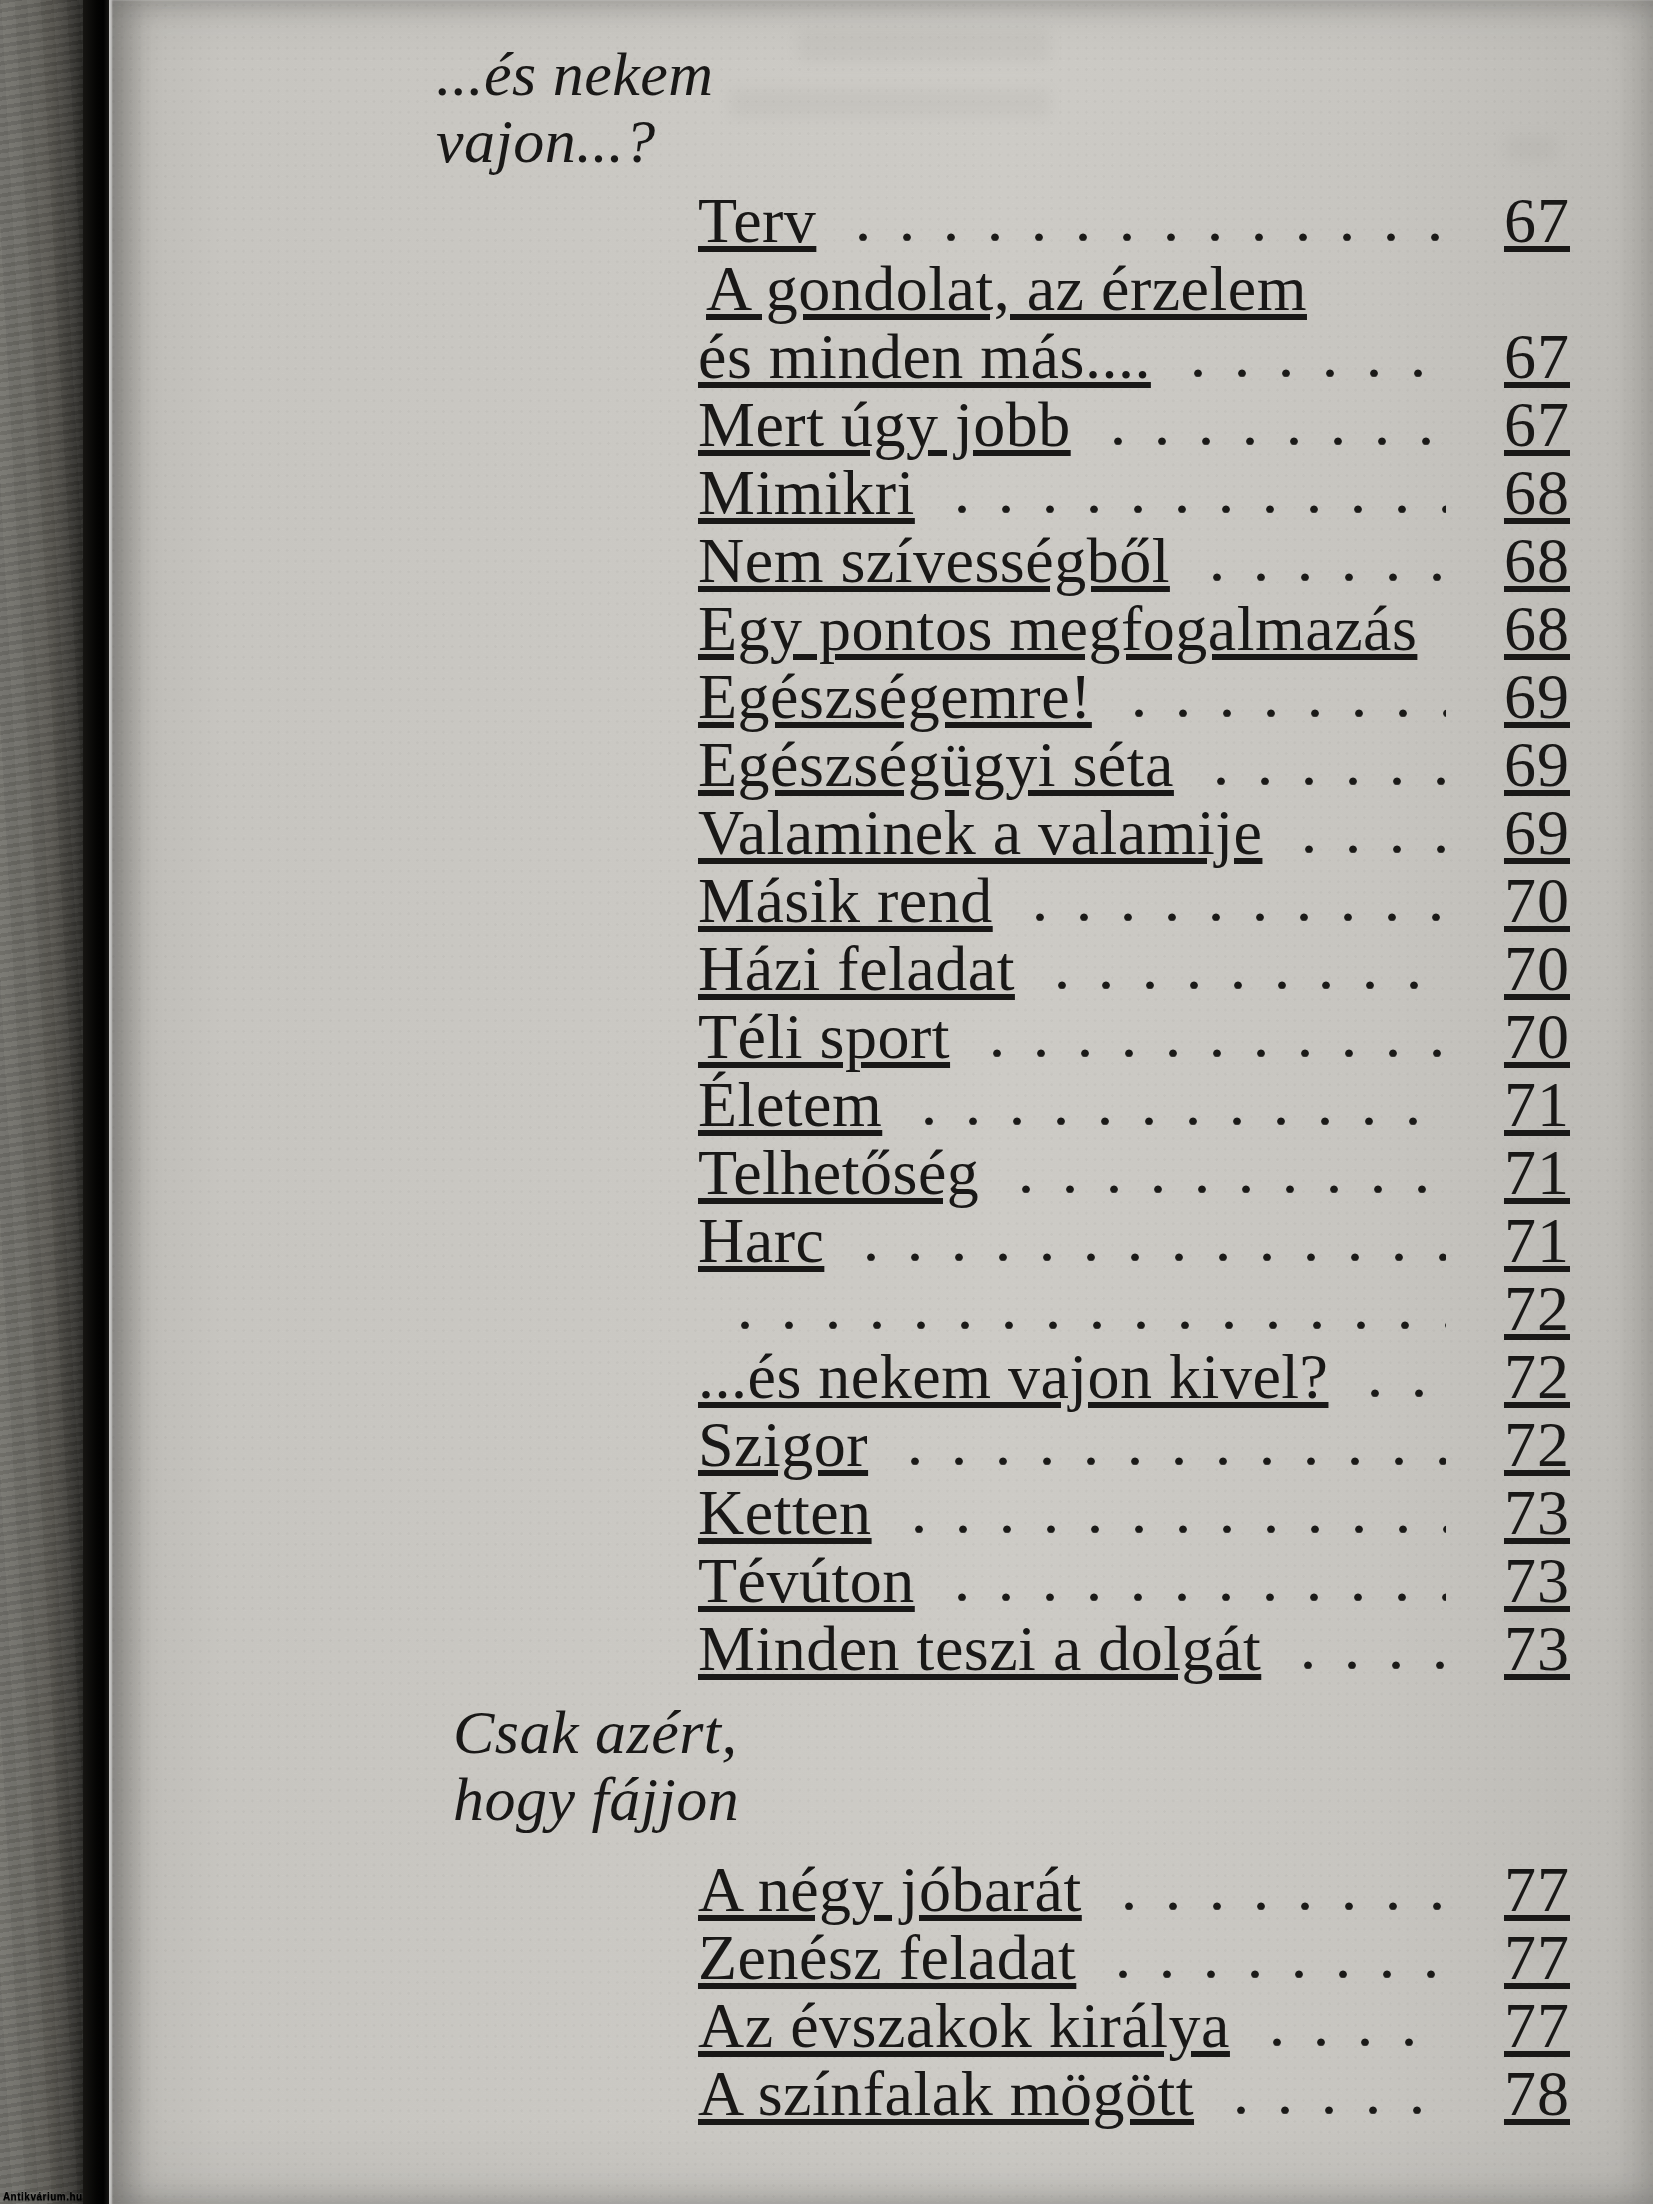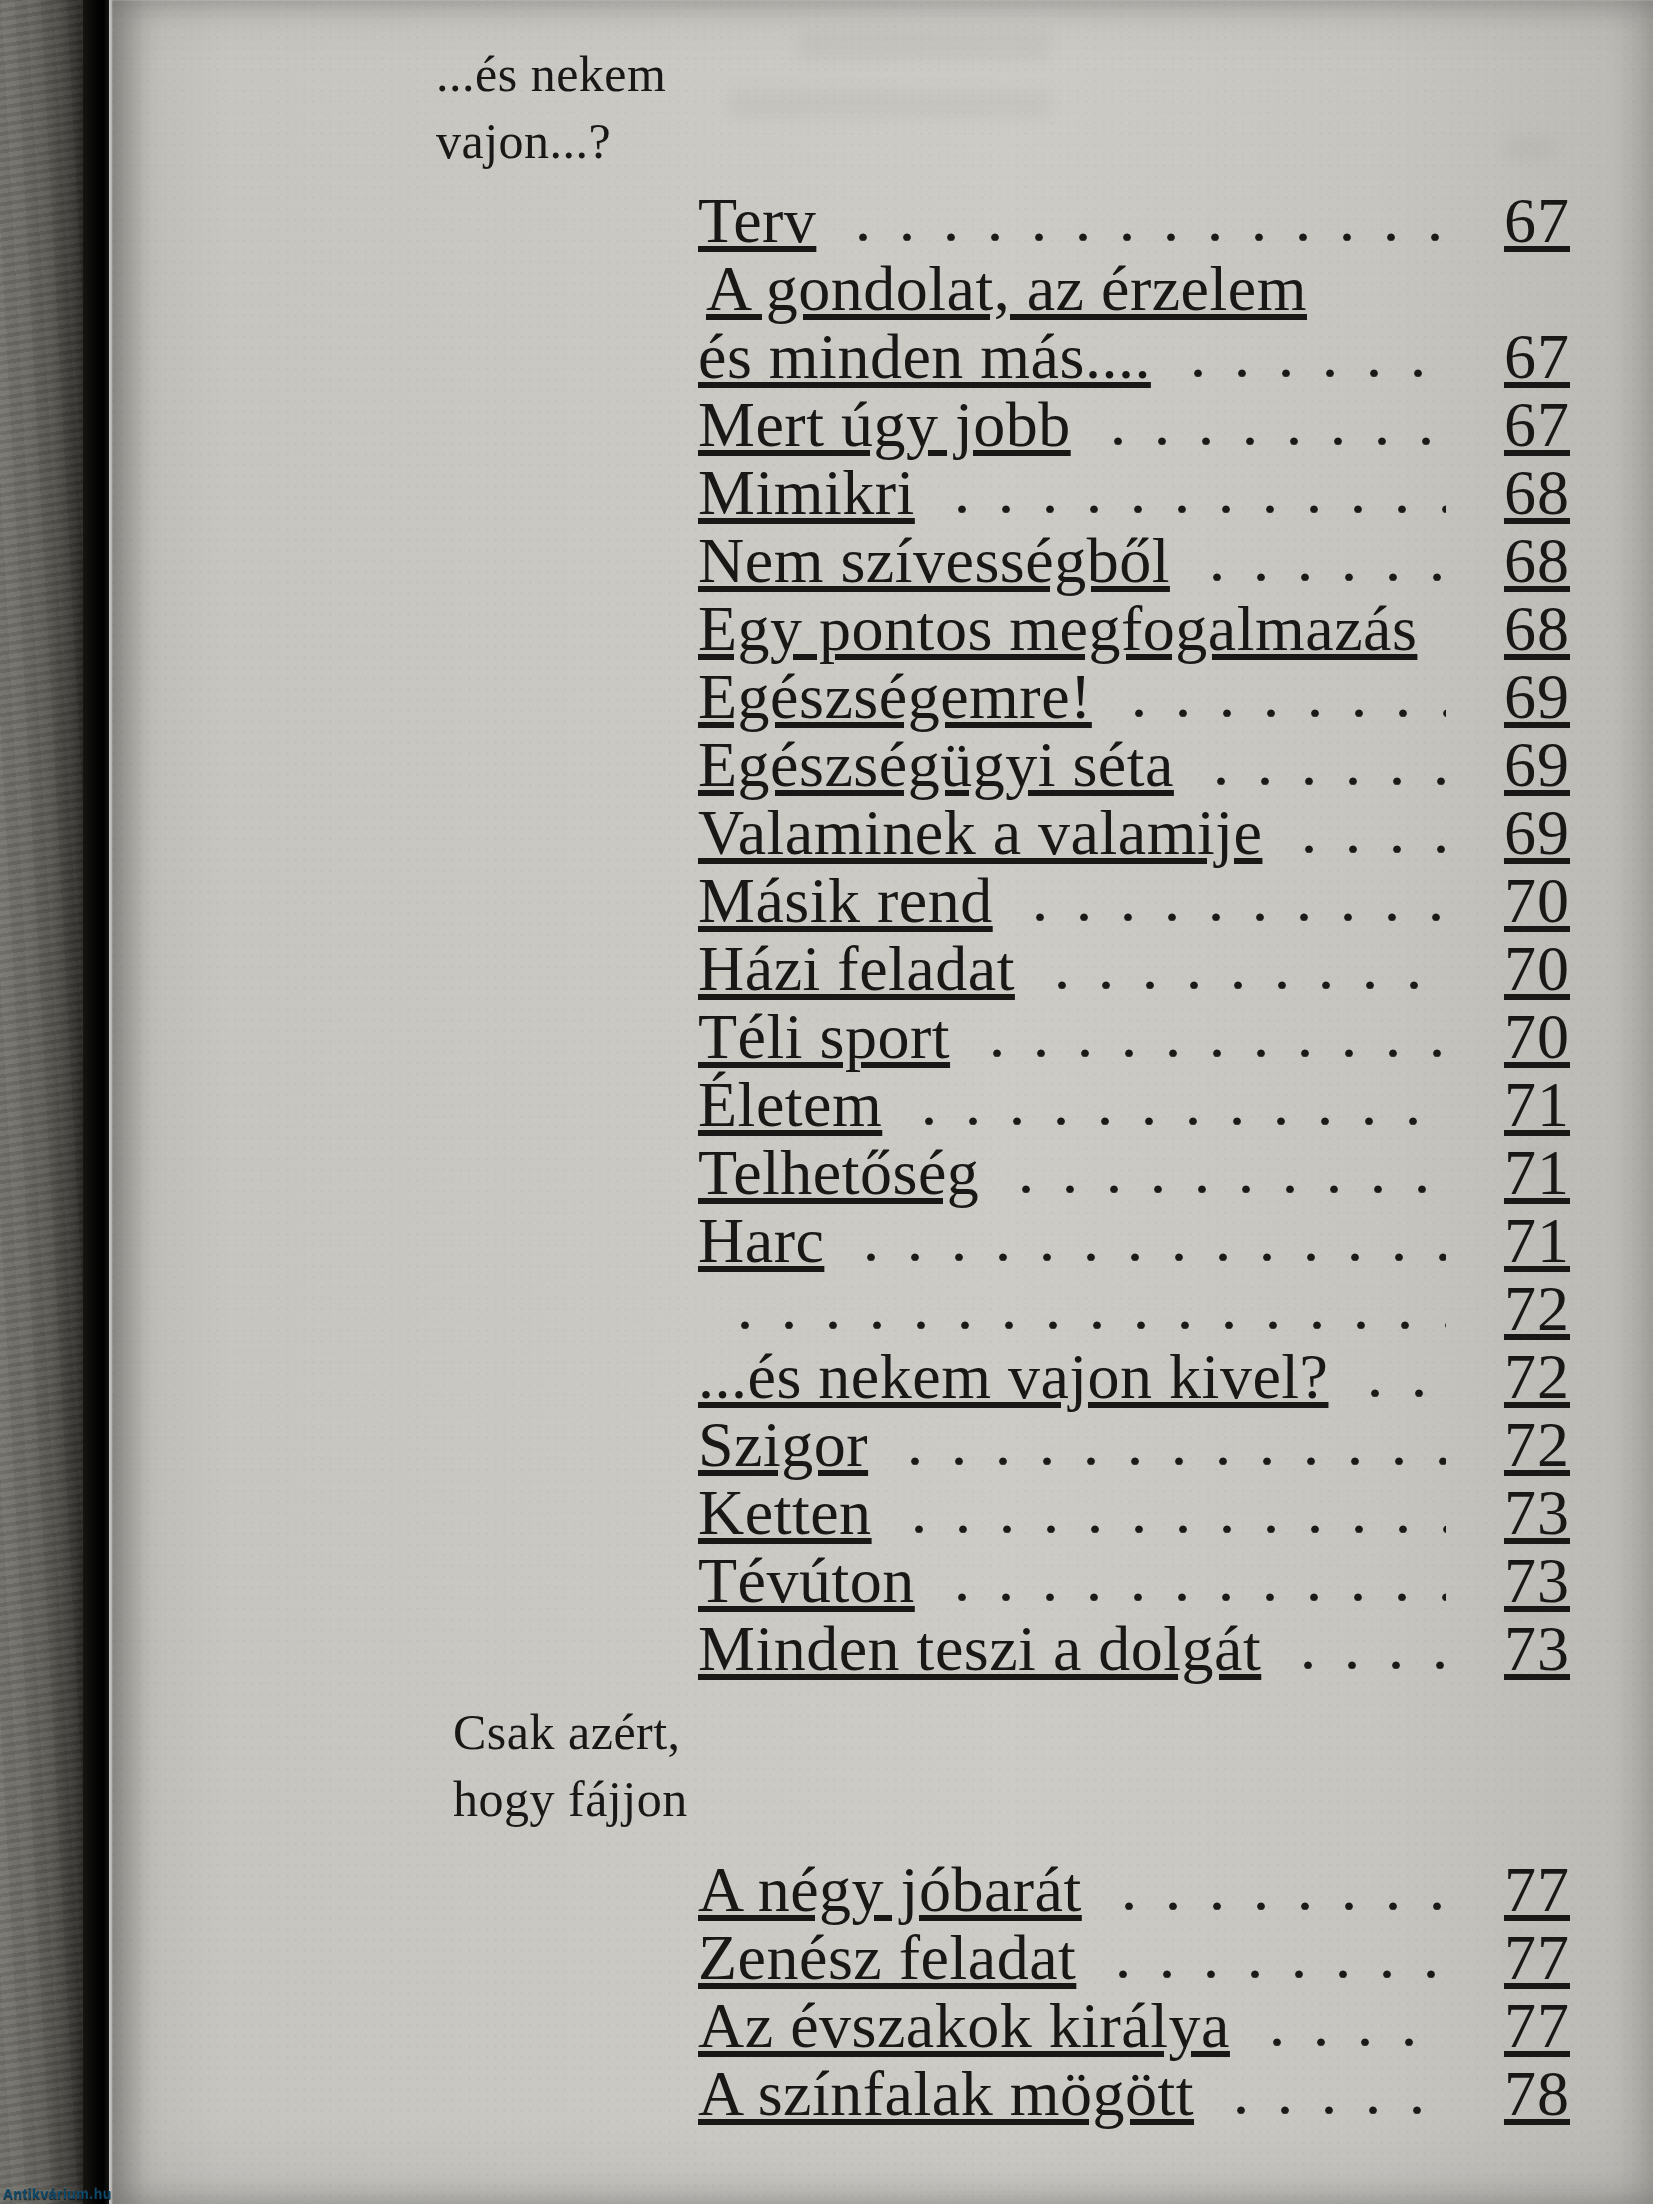--- a/index.html
+++ b/index.html
@@ -50,21 +50,22 @@
       radial-gradient(rgba(255,255,255,.05) 1px, transparent 1.3px);
     background-size:8.7px 10.7px,12.6px 6.8px;
     background-position:0 0,3.9px 2.9px;
     opacity:.7;
   }
   
   .ghost{position:absolute;background:#8e8c87;filter:blur(6.8px);opacity:.10;border-radius:5.8px;pointer-events:none;}
 
   .heading{
     position:absolute;
-    font-size:50px;line-height:67px;
+    font-style:italic;
+    font-size:62px;line-height:67px;
     letter-spacing:0.5px;
     white-space:nowrap;
   }
   #heading-0{left:327px;top:41px;}
   #heading-0 .hline:nth-child(2){}
   #heading-1{left:344px;top:1699px;}
 
   .entries{position:absolute;left:589px;width:872px;text-decoration:underline;}
   #entries-0{top:187px;}
   #entries-1{top:1856px;}
@@ -86,22 +87,22 @@
   }
   .entry .pagenum{
     flex:0 0 auto;width:105px;text-align:right;letter-spacing:1px;
   }
   
   .entry.noref .title{flex:1 1 auto;margin-left:8px;}
 
   .watermark{
     position:absolute;left:2.9px;bottom:2.9px;
     font-family:"Liberation Sans","DejaVu Sans",sans-serif;
-    font-weight:bold;font-size:14px;letter-spacing:0.5px;
-    color:#0c4a6e;
+    font-weight:bold;font-size:10px;letter-spacing:0.5px;
+    color:#000000;
     text-shadow:0 1px 1px rgba(0,0,0,.75), 0 -1px 1px rgba(255,255,255,.12);
   }
 </style>
 </head>
 <body>
 
 <div class="scene">
   <div class="backdrop"></div>
   <div class="gutter"></div>
 

